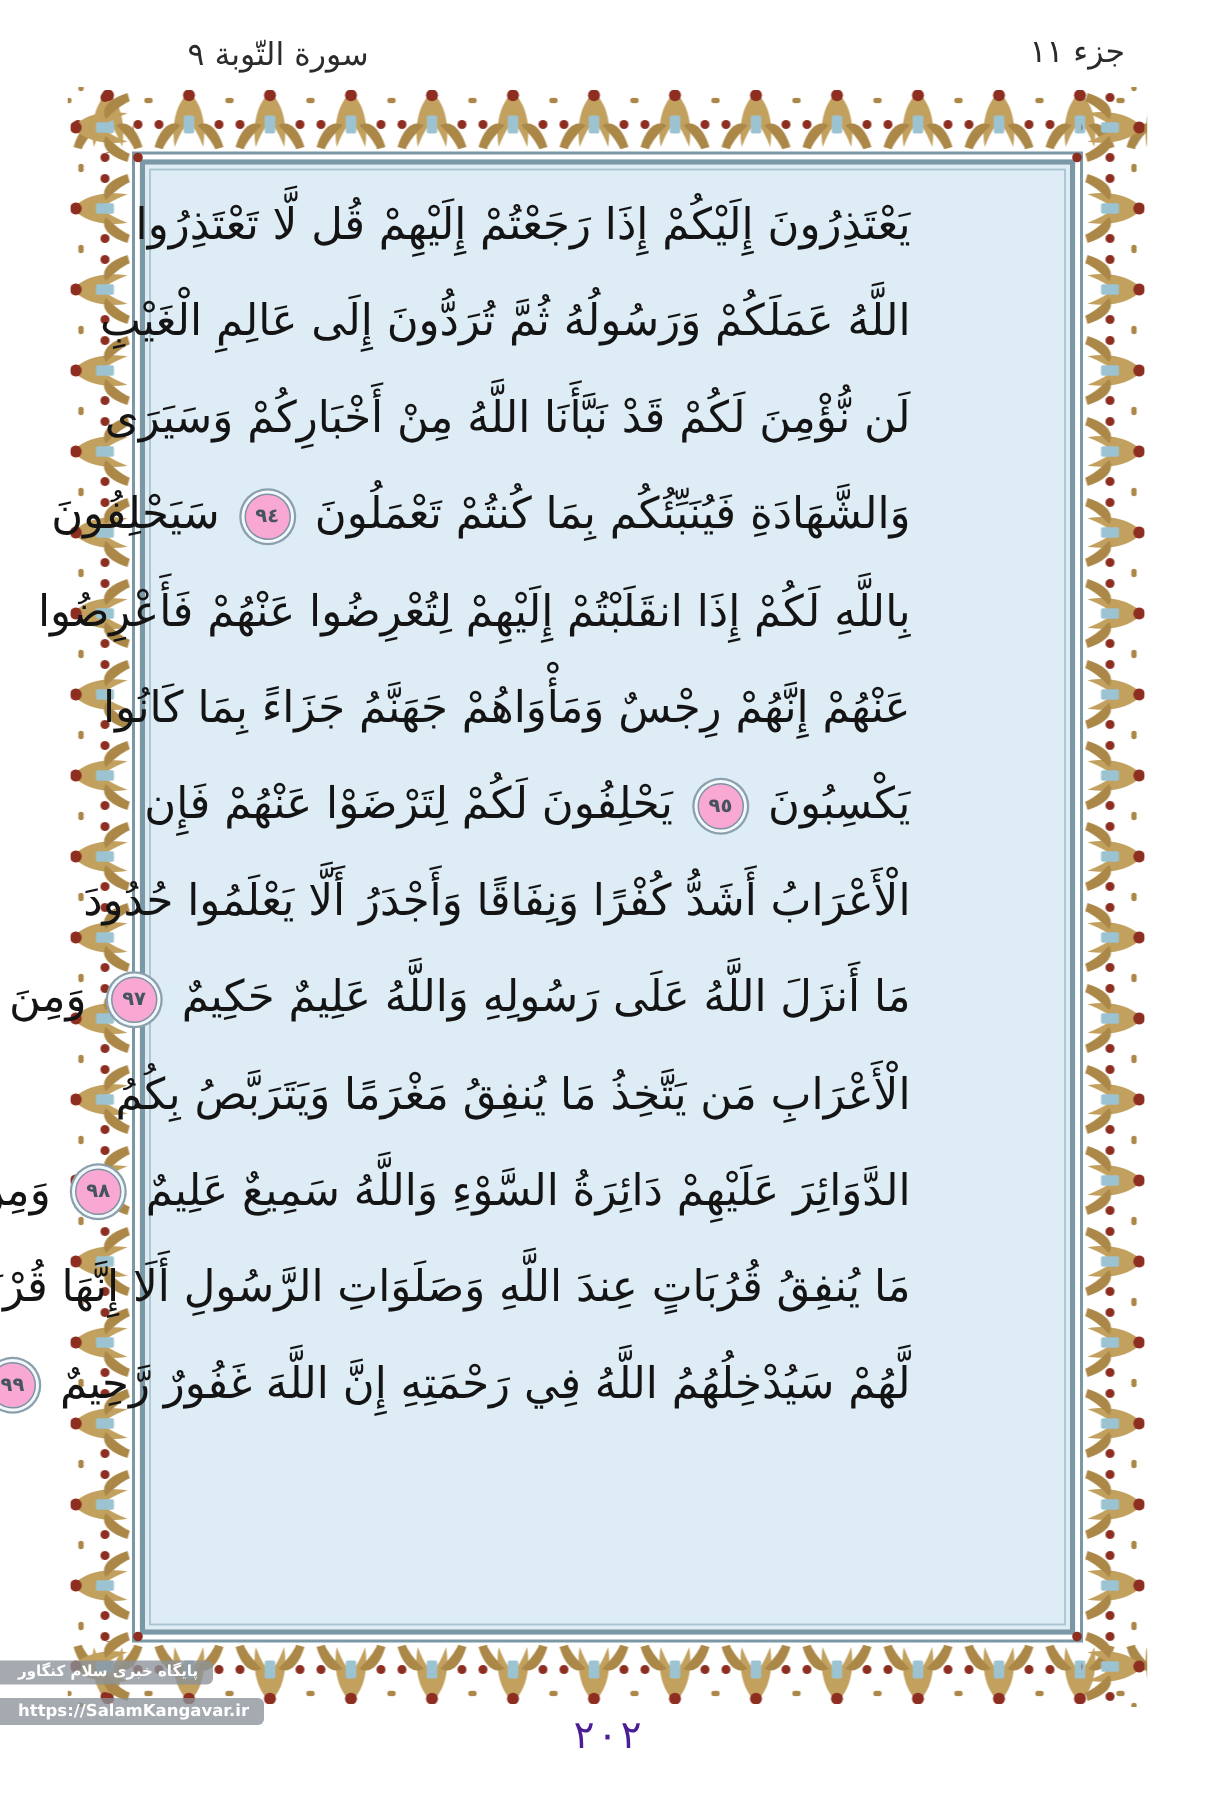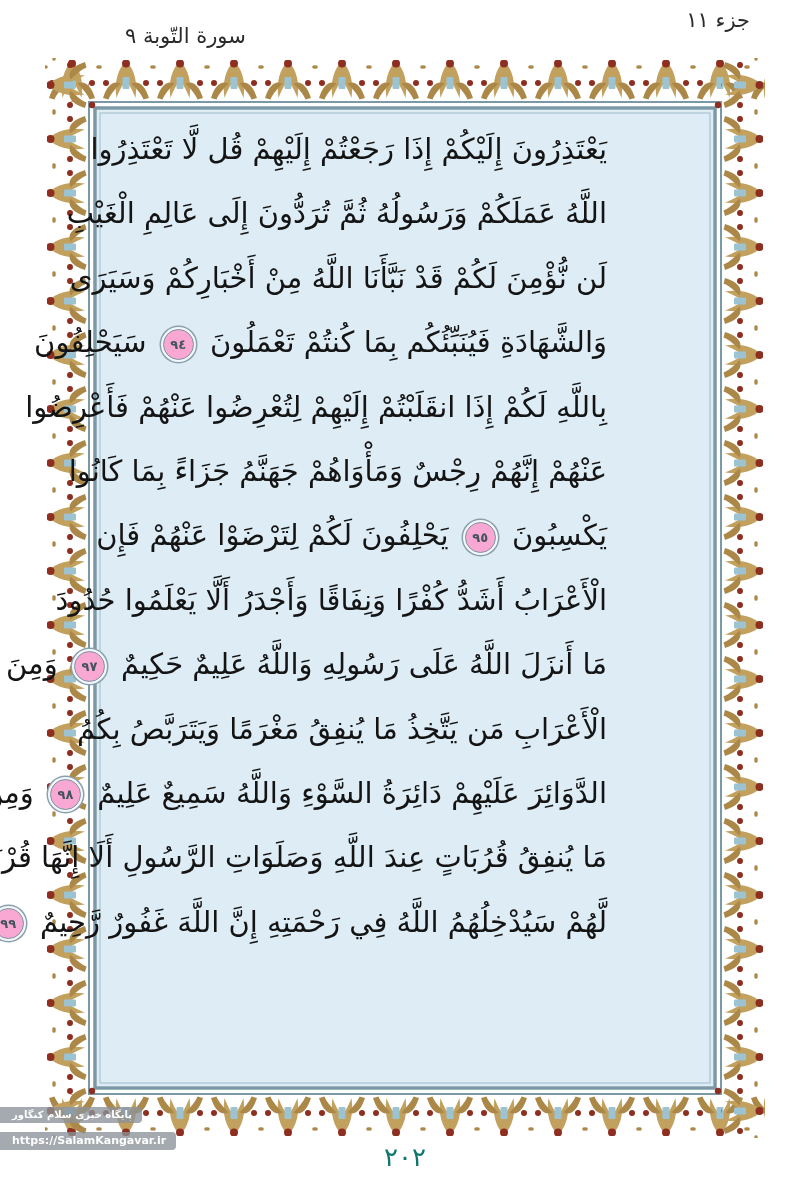--- a/index.html
+++ b/index.html
@@ -4,41 +4,41 @@
 <style>
   html,body{margin:0;padding:0;}
   body{
     width:810px;height:1200px;position:relative;background:#ffffff;
     font-family:"DejaVu Sans", sans-serif;overflow:hidden;
   }
   .hdr{
     position:absolute;color:#2b2b2b;font-size:21px;direction:rtl;white-space:nowrap;
   }
   .hdr-surah{top:24px;left:125px;}
-  .hdr-juz{top:8px;right:60px;}
+  .hdr-juz{top:22px;right:60px;}
   .frame-svg{position:absolute;left:45px;top:58px;}
   .text-area{
     position:absolute;left:99px;top:112px;width:516px;height:972px;
     direction:rtl;padding:5px 8px 0 8px;box-sizing:border-box;
   }
   .qline{
     line-height:64.4px;height:64.4px;font-size:29px;color:#141414;
     text-align:justify;text-align-last:justify;white-space:nowrap;
   }
   .verse-num{
     display:inline-flex;align-items:center;justify-content:center;
     width:29px;height:29px;border-radius:50%;
     background:#f9a8d4;border:1.5px solid #7d93a2;
     box-shadow:0 0 0 2px #f2f8fb, 0 0 0 3.5px #8ba0ad;
     font-size:13px;line-height:1;color:#46545f;
     vertical-align:middle;margin:0 7px;font-weight:bold;
   }
   .page-num{
     position:absolute;top:1142px;left:0;width:810px;text-align:center;
-    font-size:26px;color:#0f766e;direction:rtl;
+    font-size:26px;color:#4c1d95;direction:rtl;font-family:Liberation Mono, monospace;
   }
   .wm{
     position:absolute;left:0;color:#ffffff;font-weight:bold;
     background:rgba(138,146,153,0.78);border-radius:0 4px 4px 0;
     padding:2px 10px 3px 12px;white-space:nowrap;
   }
   .wm-title{top:1107px;font-size:10px;direction:rtl;}
   .wm-url{top:1132px;font-size:11px;direction:ltr;}
 </style>
 </head>

